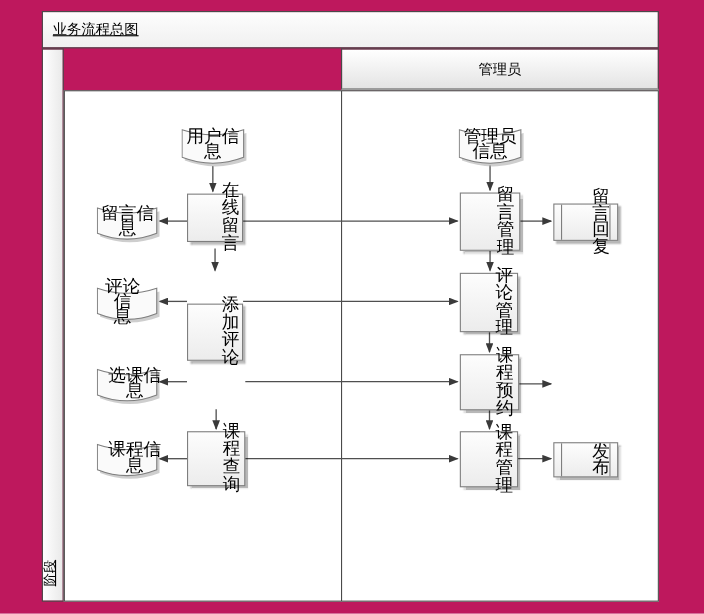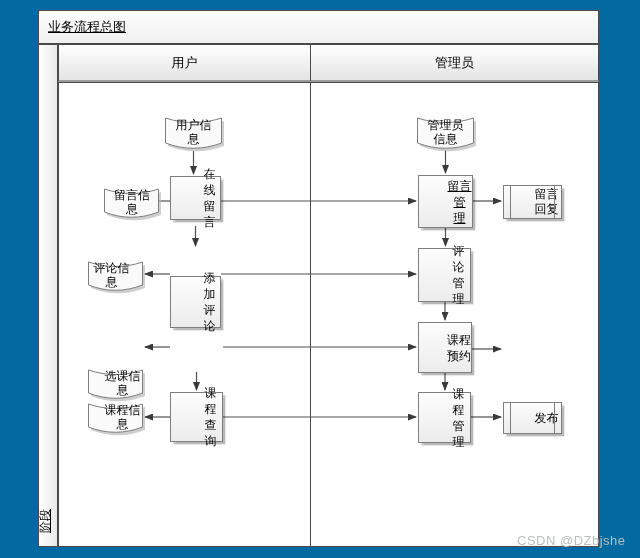--- a/index.html
+++ b/index.html
@@ -1,16 +1,16 @@
 <!DOCTYPE html>
 <html><head>
 <meta charset="utf-8">
 <style>
   html,body{margin:0;padding:0;background:#ffffff;}
-  #stage{position:relative;width:640px;height:558px;background:#0369a1;overflow:hidden;
+  #stage{position:relative;width:640px;height:558px;background:#be185d;overflow:hidden;
          font-family:"Liberation Sans","DejaVu Sans",sans-serif;color:#000;}
   .cell{position:absolute;box-sizing:border-box;border:1px solid #4a4a4a;}
   #title-bar{left:38px;top:10px;width:561px;height:34px;
              background:linear-gradient(180deg,#fdfdfd,#f0f0f0);
              display:flex;align-items:center;padding-left:9px;font-size:13px;}
   #title-bar span{text-decoration:underline;}
   #phase-strip{left:38px;top:44px;width:20px;height:503px;
                background:linear-gradient(90deg,#ffffff,#e9e9e9);}
   .lane-header{display:flex;align-items:center;justify-content:center;font-size:13px;
                background:linear-gradient(180deg,#ffffff,#e4e4e4);
@@ -18,21 +18,21 @@
   #lane-header-user{left:58px;top:44px;width:253px;height:38px;}
   #lane-header-admin{left:310px;top:44px;width:289px;height:38px;}
   #lane-body-user{left:58px;top:82px;width:253px;height:465px;background:#fff;}
   #lane-body-admin{left:310px;top:82px;width:289px;height:465px;background:#fff;}
   #phase-label{position:absolute;left:27px;top:511px;width:40px;height:20px;
                transform:rotate(-90deg);transform-origin:center center;
                font-size:12px;text-align:center;text-decoration:underline;}
   #edges{position:absolute;left:0;top:0;width:640px;height:558px;z-index:3;}
   .node{position:absolute;box-sizing:border-box;z-index:4;display:flex;
         align-items:center;justify-content:center;text-align:center;
-        font-size:12px;line-height:16px;padding-left:28px;}
+        font-size:16px;line-height:16px;padding-left:28px;}
   .node span{white-space:pre-line;}
   .process,.predefined{border:1px solid #7e7e7e;
         background:linear-gradient(180deg,#fdfdfd,#ececec);
         box-shadow:2.5px 2.5px 1.5px rgba(0,0,0,0.28);}
   .predefined{line-height:15px;}
   .predefined .bar{position:absolute;top:0;bottom:0;width:1px;background:#7e7e7e;}
   .predefined .bar.l{left:6px;}
   .predefined .bar.r{right:6px;}
   .tape svg{position:absolute;left:0;top:0;}
   .tape .lab{position:absolute;left:2px;right:2px;top:3px;bottom:6px;display:flex;
@@ -42,23 +42,20 @@
              z-index:6;letter-spacing:0.5px;}
 </style>
 </head>
 <body>
 
 <div id="stage">
   <div id="title-bar" class="cell">
     <span>业务流程总图</span>
   </div>
   <div id="phase-strip" class="cell"></div>
-  <div id="lane-header-user" class="cell lane-header">
-    <span>用户</span>
-  </div>
   <div id="lane-header-admin" class="cell lane-header">
     <span>管理员</span>
   </div>
   <div id="lane-body-user" class="cell"></div>
   <div id="lane-body-admin" class="cell"></div>
   <div id="phase-label">阶段</div>
 
   <svg id="edges">
     <defs>
       <marker id="arr" markerUnits="userSpaceOnUse" markerWidth="9" markerHeight="7" refX="8" refY="3.5" orient="auto">
@@ -79,54 +76,53 @@
       <line x1="170" y1="417" x2="145" y2="417" stroke="#4f4f4f" stroke-width="1.2" marker-end="url(#arr)"></line>
       <line x1="221" y1="201" x2="416" y2="201" stroke="#4f4f4f" stroke-width="1.2" marker-end="url(#arr)"></line>
       <line x1="221" y1="274" x2="416" y2="274" stroke="#4f4f4f" stroke-width="1.2" marker-end="url(#arr)"></line>
       <line x1="223" y1="347" x2="416" y2="347" stroke="#4f4f4f" stroke-width="1.2" marker-end="url(#arr)"></line>
       <line x1="223" y1="417" x2="416" y2="417" stroke="#4f4f4f" stroke-width="1.2" marker-end="url(#arr)"></line>
       <line x1="473" y1="201" x2="501" y2="201" stroke="#4f4f4f" stroke-width="1.2" marker-end="url(#arr)"></line>
       <line x1="472" y1="349" x2="501" y2="349" stroke="#4f4f4f" stroke-width="1.2" marker-end="url(#arr)"></line>
       <line x1="471" y1="417" x2="501" y2="417" stroke="#4f4f4f" stroke-width="1.2" marker-end="url(#arr)"></line>
     </svg>
 
-  <div id="watermark">CSDN @DZbjshe</div>
 <div class="node tape" style="left: 165px; top: 114px; width: 57px; height: 38px;">
       <svg width="63" height="44">
         <path d="M 0.5,4 C 18.810000000000002,10 38.190000000000005,10 56.5,4 L 56.5,29 C 38.190000000000005,36 18.810000000000002,36 0.5,29 Z" transform="translate(2.5,3)" fill="#b9b9b9" opacity="0.7"></path>
         <path d="M 0.5,4 C 18.810000000000002,10 38.190000000000005,10 56.5,4 L 56.5,29 C 38.190000000000005,36 18.810000000000002,36 0.5,29 Z" fill="#fafafa" stroke="#7e7e7e"></path>
       </svg>
       <div class="lab">用户信
 息</div>
     </div>
     <div class="node process" style="left: 170px; top: 176px; width: 51px; height: 44px;">
       <span>在线
 留言</span>
     </div>
-    <div class="node tape" style="left: 104px; top: 185px; width: 56px; height: 36px;">
+    <div class="node tape" style="left: 88px; top: 185px; width: 56px; height: 36px;">
       <svg width="61" height="42">
         <path d="M 0.5,4 C 18.150000000000002,10 36.85,10 54.5,4 L 54.5,27 C 36.85,34 18.150000000000002,34 0.5,27 Z" transform="translate(2.5,3)" fill="#b9b9b9" opacity="0.7"></path>
         <path d="M 0.5,4 C 18.150000000000002,10 36.85,10 54.5,4 L 54.5,27 C 36.85,34 18.150000000000002,34 0.5,27 Z" fill="#fafafa" stroke="#7e7e7e"></path>
       </svg>
       <div class="lab">留言信
 息</div>
     </div>
     <div class="node process" style="left: 170px; top: 248px; width: 51px; height: 52px; margin-top: 28px;">
       <span>添加
 评论</span>
     </div>
     <div class="node tape" style="left: 88px; top: 258px; width: 47px; height: 36px;">
       <svg width="61" height="42">
         <path d="M 0.5,4 C 18.150000000000002,10 36.85,10 54.5,4 L 54.5,27 C 36.85,34 18.150000000000002,34 0.5,27 Z" transform="translate(2.5,3)" fill="#b9b9b9" opacity="0.7"></path>
         <path d="M 0.5,4 C 18.150000000000002,10 36.85,10 54.5,4 L 54.5,27 C 36.85,34 18.150000000000002,34 0.5,27 Z" fill="#fafafa" stroke="#7e7e7e"></path>
       </svg>
       <div class="lab">评论信
 息</div>
     </div>
-    <div class="node tape" style="left: 88px; top: 332px; width: 69px; height: 36px; margin-top: 34px;">
+    <div class="node tape" style="left: 88px; top: 332px; width: 69px; height: 36px;">
       <svg width="61" height="42">
         <path d="M 0.5,4 C 18.150000000000002,10 36.85,10 54.5,4 L 54.5,27 C 36.85,34 18.150000000000002,34 0.5,27 Z" transform="translate(2.5,3)" fill="#b9b9b9" opacity="0.7"></path>
         <path d="M 0.5,4 C 18.150000000000002,10 36.85,10 54.5,4 L 54.5,27 C 36.85,34 18.150000000000002,34 0.5,27 Z" fill="#fafafa" stroke="#7e7e7e"></path>
       </svg>
       <div class="lab">选课信
 息</div>
     </div>
     <div class="node process" style="left: 170px; top: 392px; width: 53px; height: 50px;">
       <span>课程
 查询</span>
@@ -140,21 +136,21 @@
 息</div>
     </div>
     <div class="node tape" style="left: 417px; top: 114px; width: 57px; height: 38px;">
       <svg width="63" height="44">
         <path d="M 0.5,4 C 18.810000000000002,10 38.190000000000005,10 56.5,4 L 56.5,29 C 38.190000000000005,36 18.810000000000002,36 0.5,29 Z" transform="translate(2.5,3)" fill="#b9b9b9" opacity="0.7"></path>
         <path d="M 0.5,4 C 18.810000000000002,10 38.190000000000005,10 56.5,4 L 56.5,29 C 38.190000000000005,36 18.810000000000002,36 0.5,29 Z" fill="#fafafa" stroke="#7e7e7e"></path>
       </svg>
       <div class="lab">管理员
 信息</div>
     </div>
-    <div class="node process" style="left: 418px; top: 175px; width: 55px; height: 53px; text-decoration: underline;">
+    <div class="node process" style="left: 418px; top: 175px; width: 55px; height: 53px;">
       <span>留言管
 理</span>
     </div>
     <div class="node predefined" style="left: 503px; top: 185px; width: 59px; height: 34px;">
       <div class="bar l"></div>
       <div class="bar r"></div>
       <span>留言
 回复</span>
     </div>
     <div class="node process" style="left: 418px; top: 248px; width: 53px; height: 54px;">

